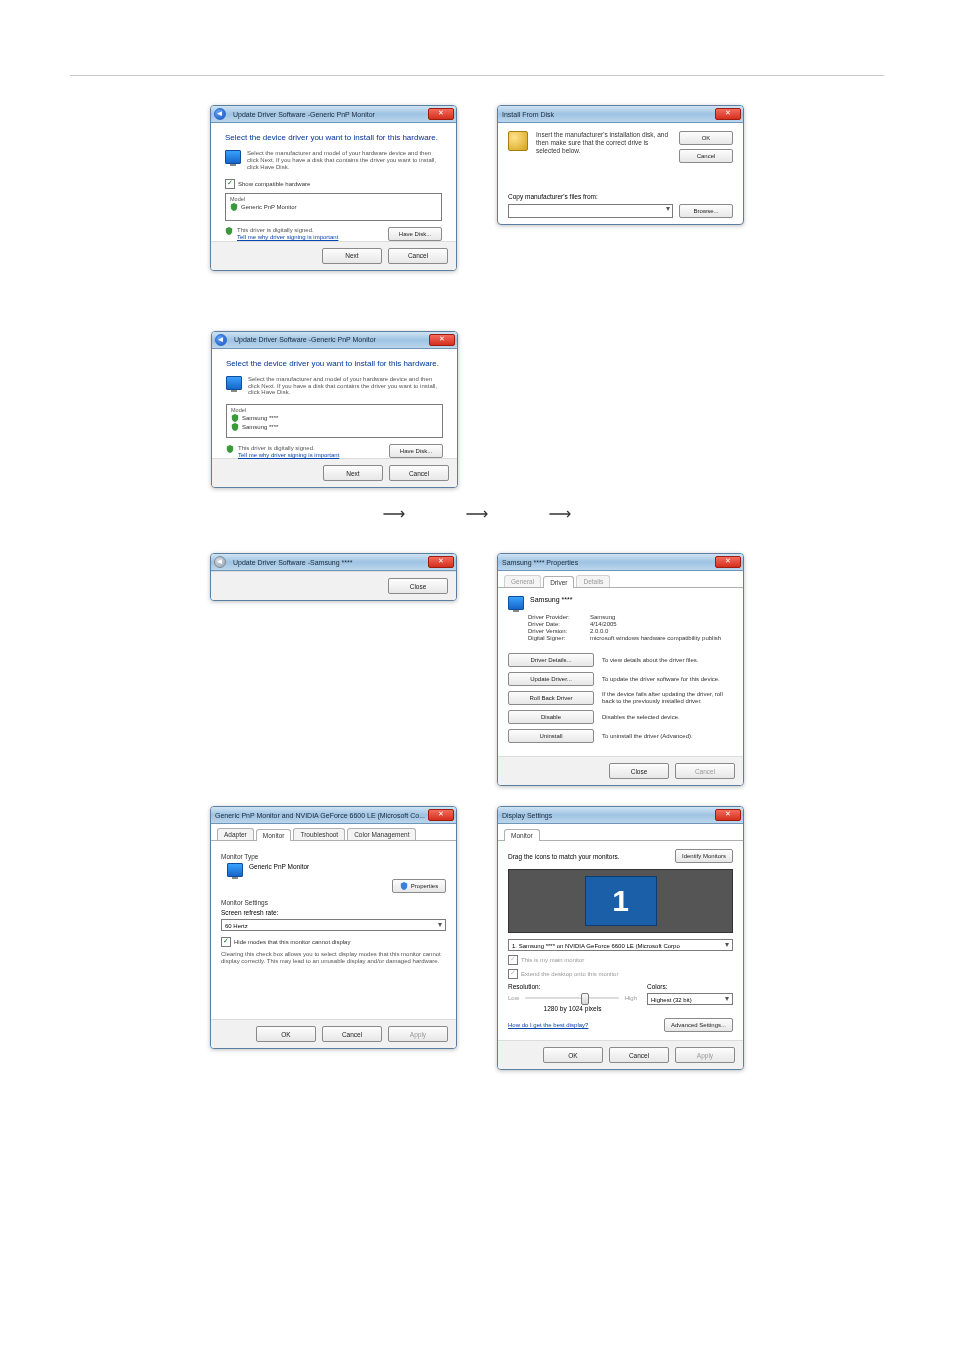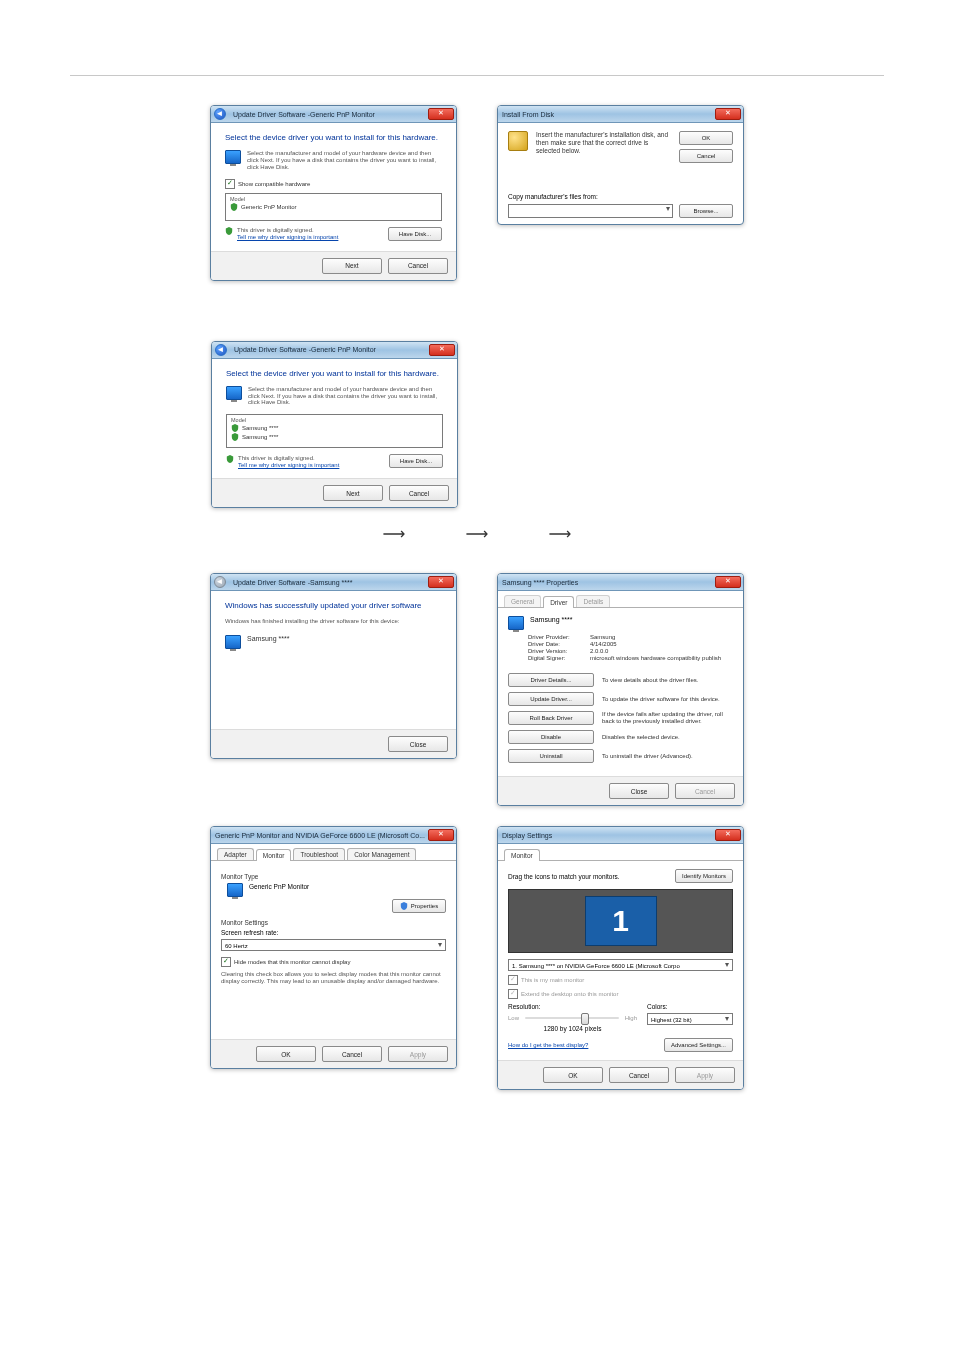--- a/index.html
+++ b/index.html
@@ -92,21 +92,21 @@
     height: 10px;
     border-radius: 2px;
     background: linear-gradient(#f36b5c, #d42f1e);
     border: 1px solid #9e1d10;
     color: #fff;
     font-size: 7px;
     line-height: 8px;
     text-align: center;
   }
   .win .body {
-    padding: 10px 14px 10px 14px;
+    padding: 10px 14px 0 14px;
     font-size: 6.5px;
     color: #333;
   }
   .heading-blue {
     color: #003399;
     font-size: 8px;
     margin: 0 0 8px 0;
   }
   .info-row {
     display: flex;
@@ -496,28 +496,20 @@
   </div>
 
   <div class="row">
 
     <div class="win">
       <div class="titlebar back">
         <div class="back-btn" style="background:radial-gradient(circle at 30% 30%,#cfd8e2,#9aa6b3);border-color:#7f8a96;">◄</div>
         <span>Update Driver Software - </span>
         <span>Samsung ****</span>
         <div class="winclose">✕</div>
-      </div>
-      <div class="body" style="min-height:118px;">
-        <div class="heading-blue">Windows has successfully updated your driver software</div>
-        <div class="tiny" style="margin-bottom:10px;">Windows has finished installing the driver software for this device:</div>
-        <div class="info-row">
-          <div class="monitor-icon"></div>
-          <div style="font-size:7px;">Samsung ****</div>
-        </div>
       </div>
       <div class="footer-btns">
         <div class="btn">Close</div>
       </div>
     </div>
 
     <div class="win propwin">
       <div class="titlebar">
         <span>Samsung **** Properties</span>
         <div class="winclose">✕</div>

